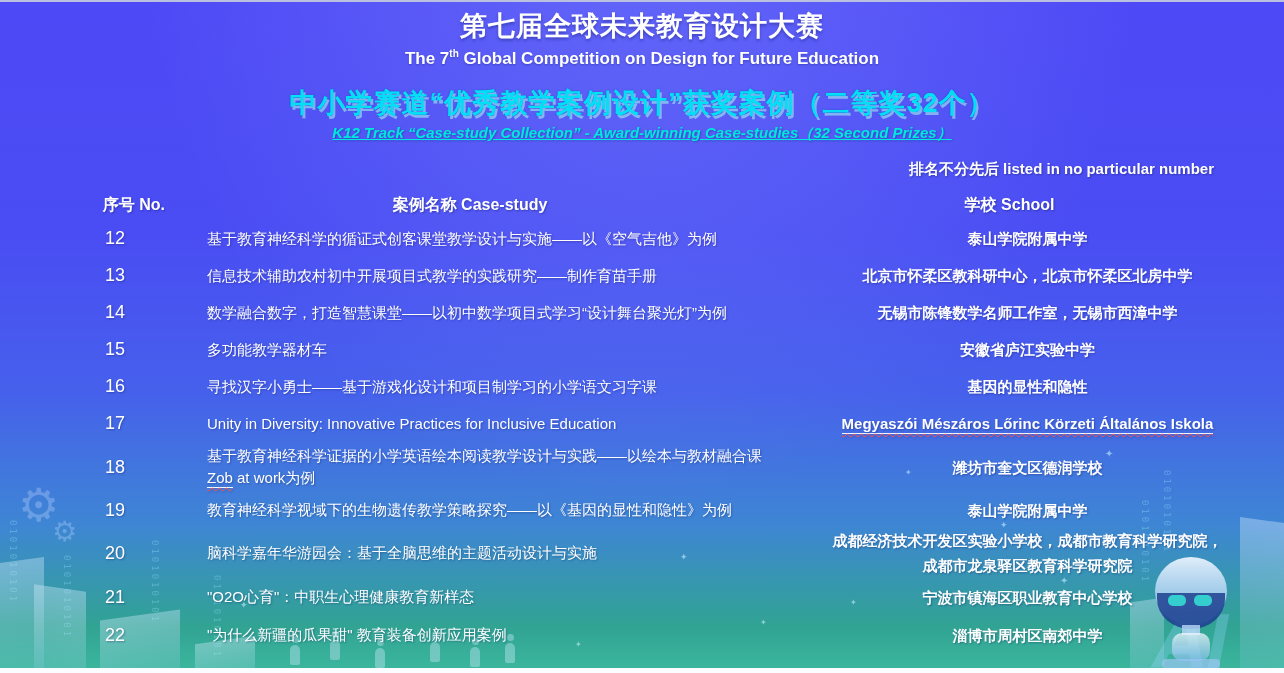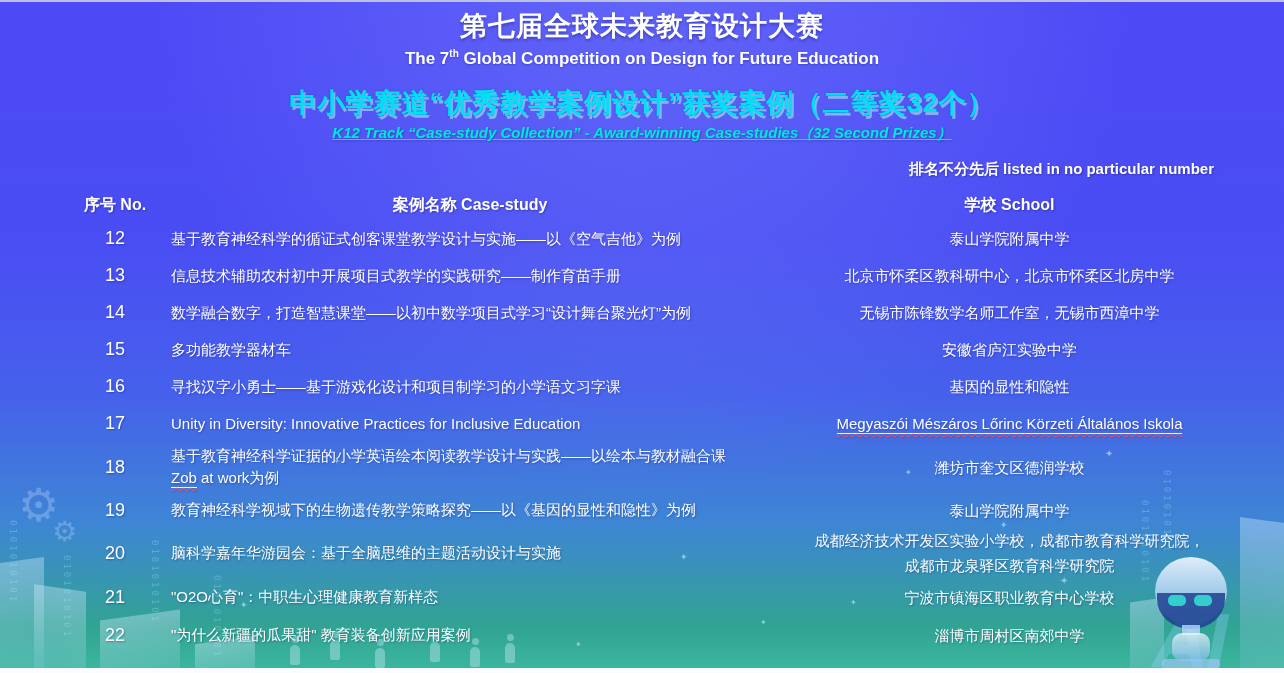--- a/index.html
+++ b/index.html
@@ -27,33 +27,33 @@
     text-shadow:1px 1px 2px rgba(0,60,140,.45);text-decoration:underline;}
 
   
   .note{position:absolute;top:160px;right:70px;font-size:15px;font-weight:bold;color:#ffffff;
     text-shadow:1px 1px 2px rgba(10,20,90,.4);z-index:5;}
 
   
   .tbl{position:absolute;left:65px;top:192px;width:1179px;z-index:5;color:#fff;}
   .thead{display:flex;font-weight:bold;font-size:16px;height:26px;align-items:center;
     text-shadow:1px 1px 2px rgba(10,20,90,.4);}
-  .col-no{width:100px;text-align:center;}
+  .col-no{width:100px;text-align:right;}
   .col-case{width:610px;text-align:center;}
   .col-school{flex:1;text-align:center;}
   #rows{margin-top:2px;}
   .t-row{display:flex;align-items:center;height:37px;
     text-shadow:1px 1px 2px rgba(10,20,90,.35);}
   #rows .t-row:nth-child(7){height:50px;}
   #rows .t-row:nth-child(8){height:36px;}
   #rows .t-row:nth-child(9){height:50px;}
   #rows .t-row:nth-child(10),#rows .t-row:nth-child(11){height:38px;}
   .c-no{width:100px;text-align:center;font-size:18px;}
-  .c-case{width:610px;font-size:15px;padding-left:6px;box-sizing:border-box;line-height:22px;}
-  .c-school{flex:1;text-align:center;font-size:15px;line-height:25px;}
+  .c-case{width:610px;font-size:15px;padding-left:6px;box-sizing:border-box;line-height:22px;margin-left:36px;}
+  .c-school{flex:1;text-align:center;font-size:15px;line-height:25px;font-weight:bold;}
   .flagged{border-bottom:1px solid rgba(255,255,255,.95);
     text-decoration:underline wavy #ff5050;text-decoration-thickness:1px;
     text-underline-offset:4px;padding-bottom:1px;}
 
   
   .decor{position:absolute;z-index:1;pointer-events:none;}
   .bin{position:absolute;writing-mode:vertical-rl;font-family:"DejaVu Sans Mono",monospace;
     font-size:9px;letter-spacing:3px;color:rgba(150,225,255,.35);}
   .gear{position:absolute;color:rgba(190,215,255,.33);}
   .star{position:absolute;color:rgba(200,240,255,.6);}

